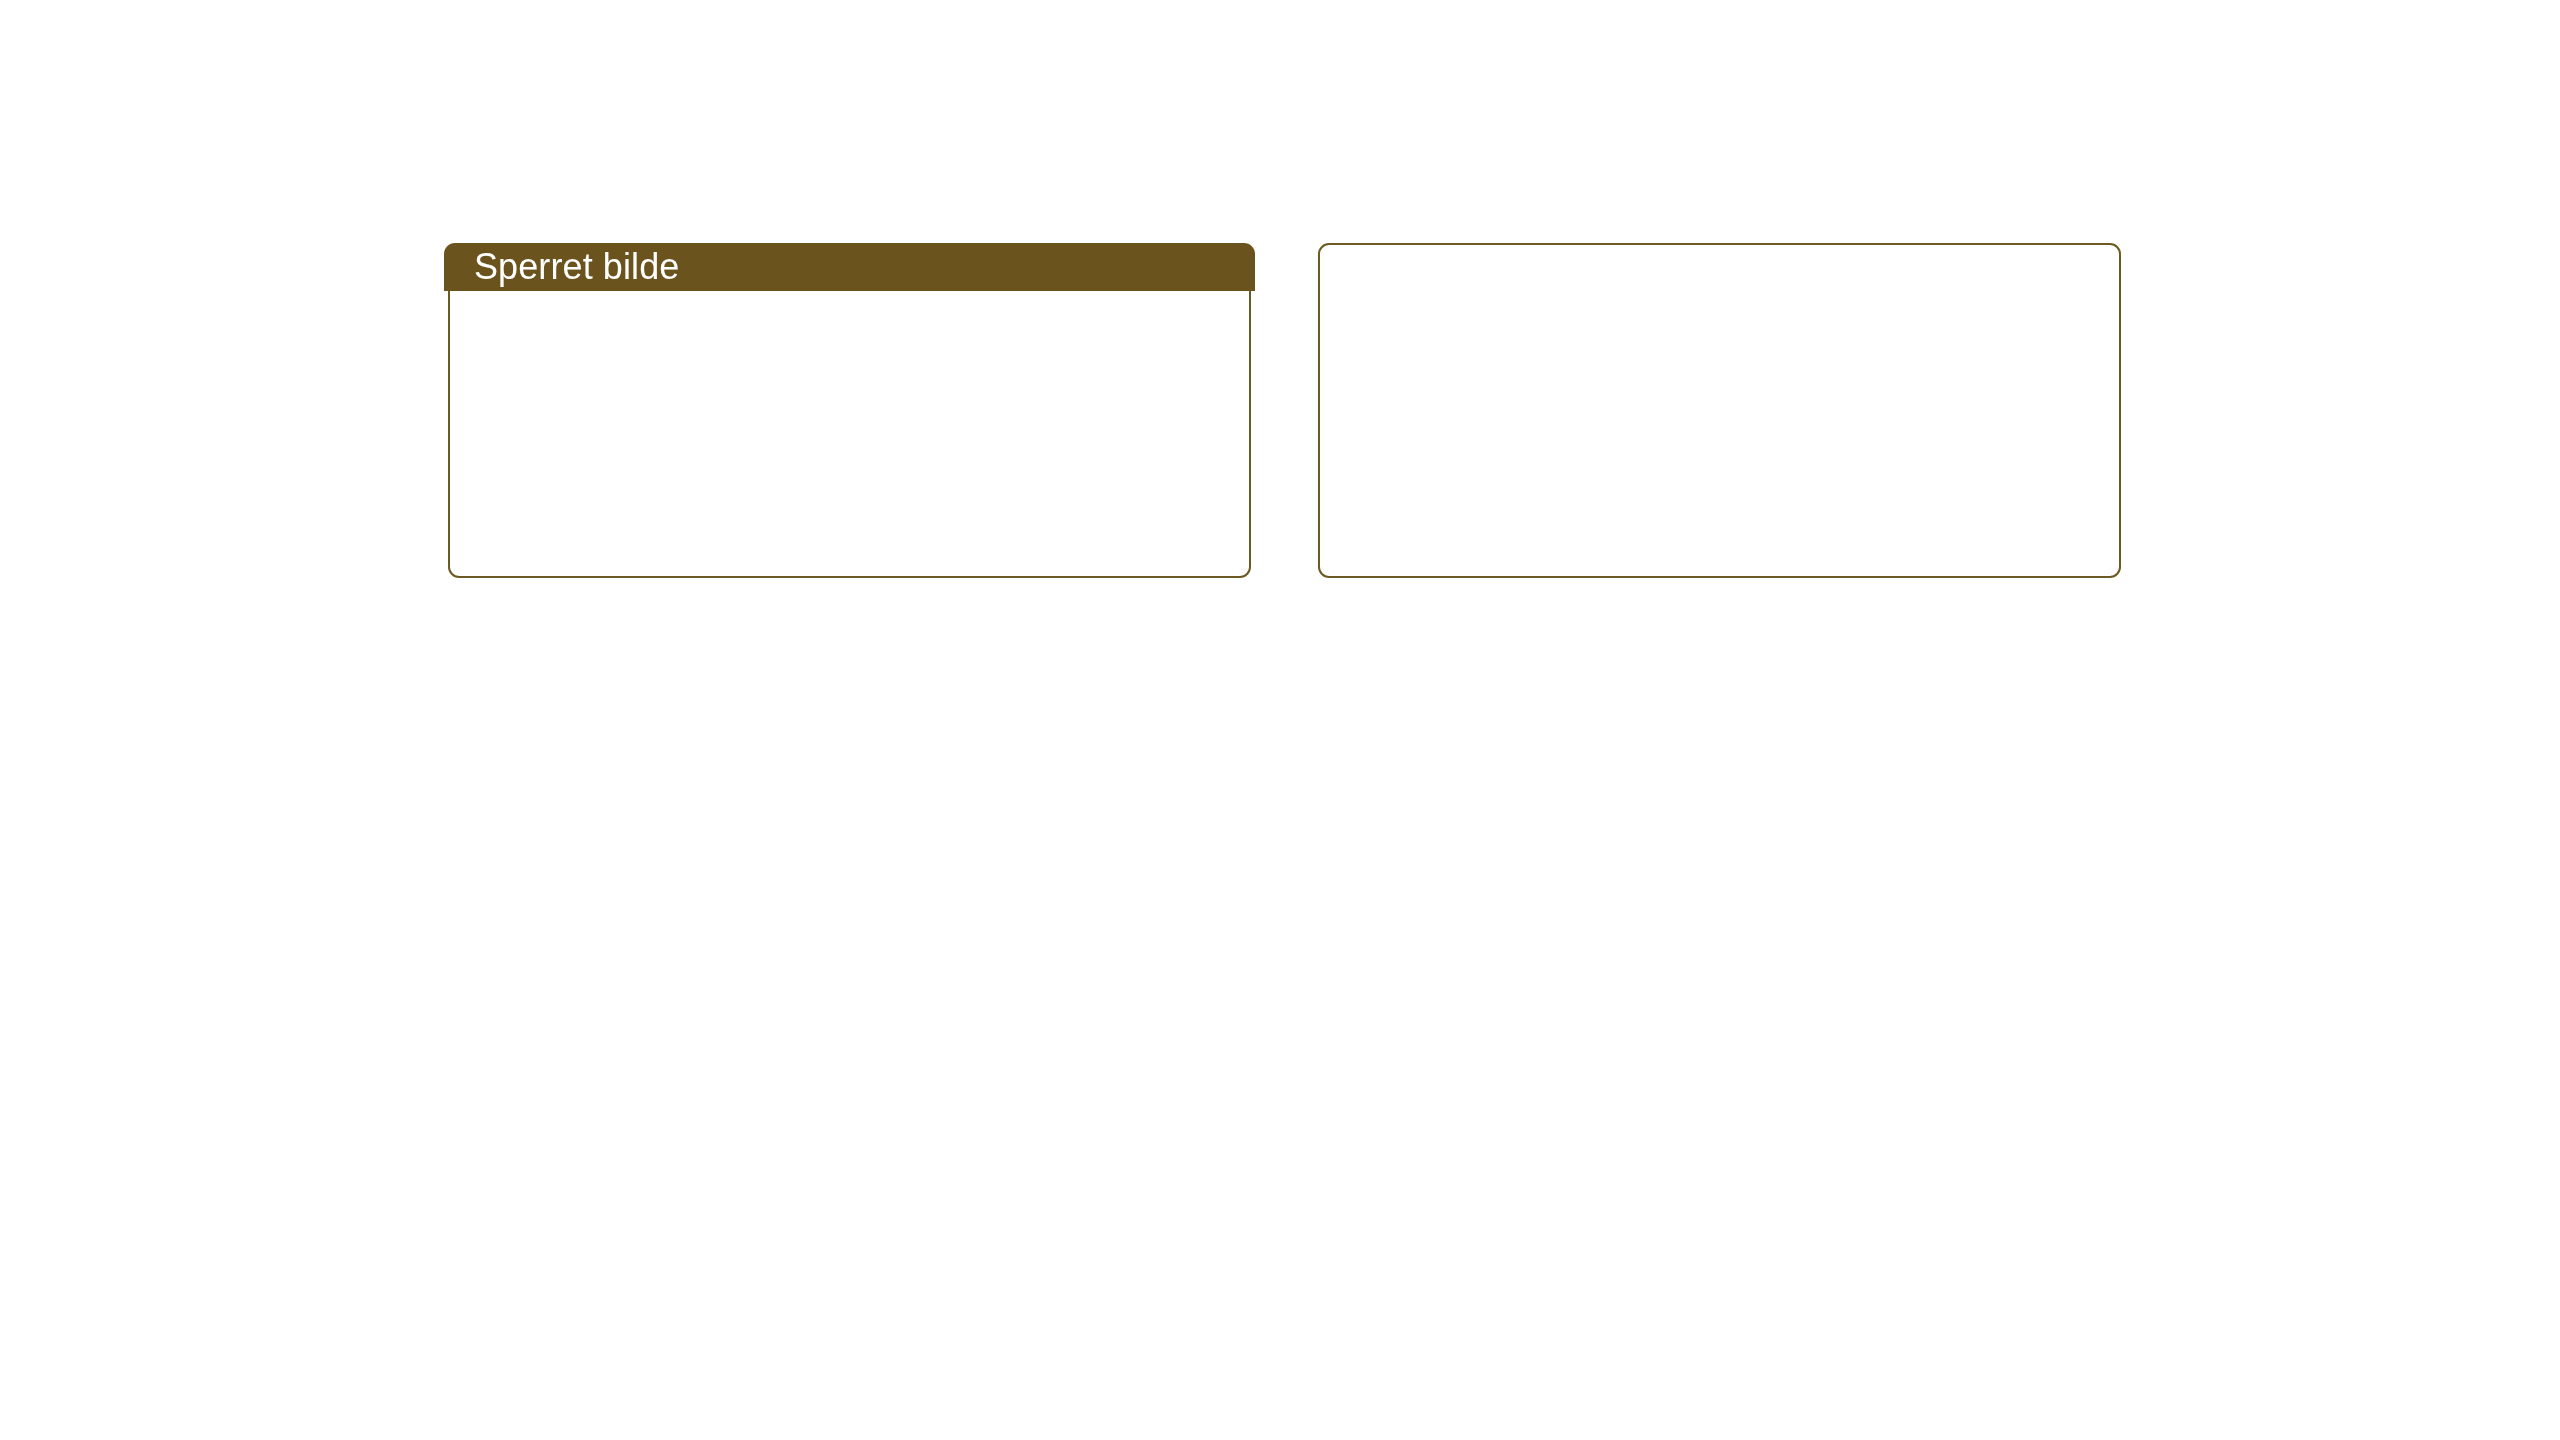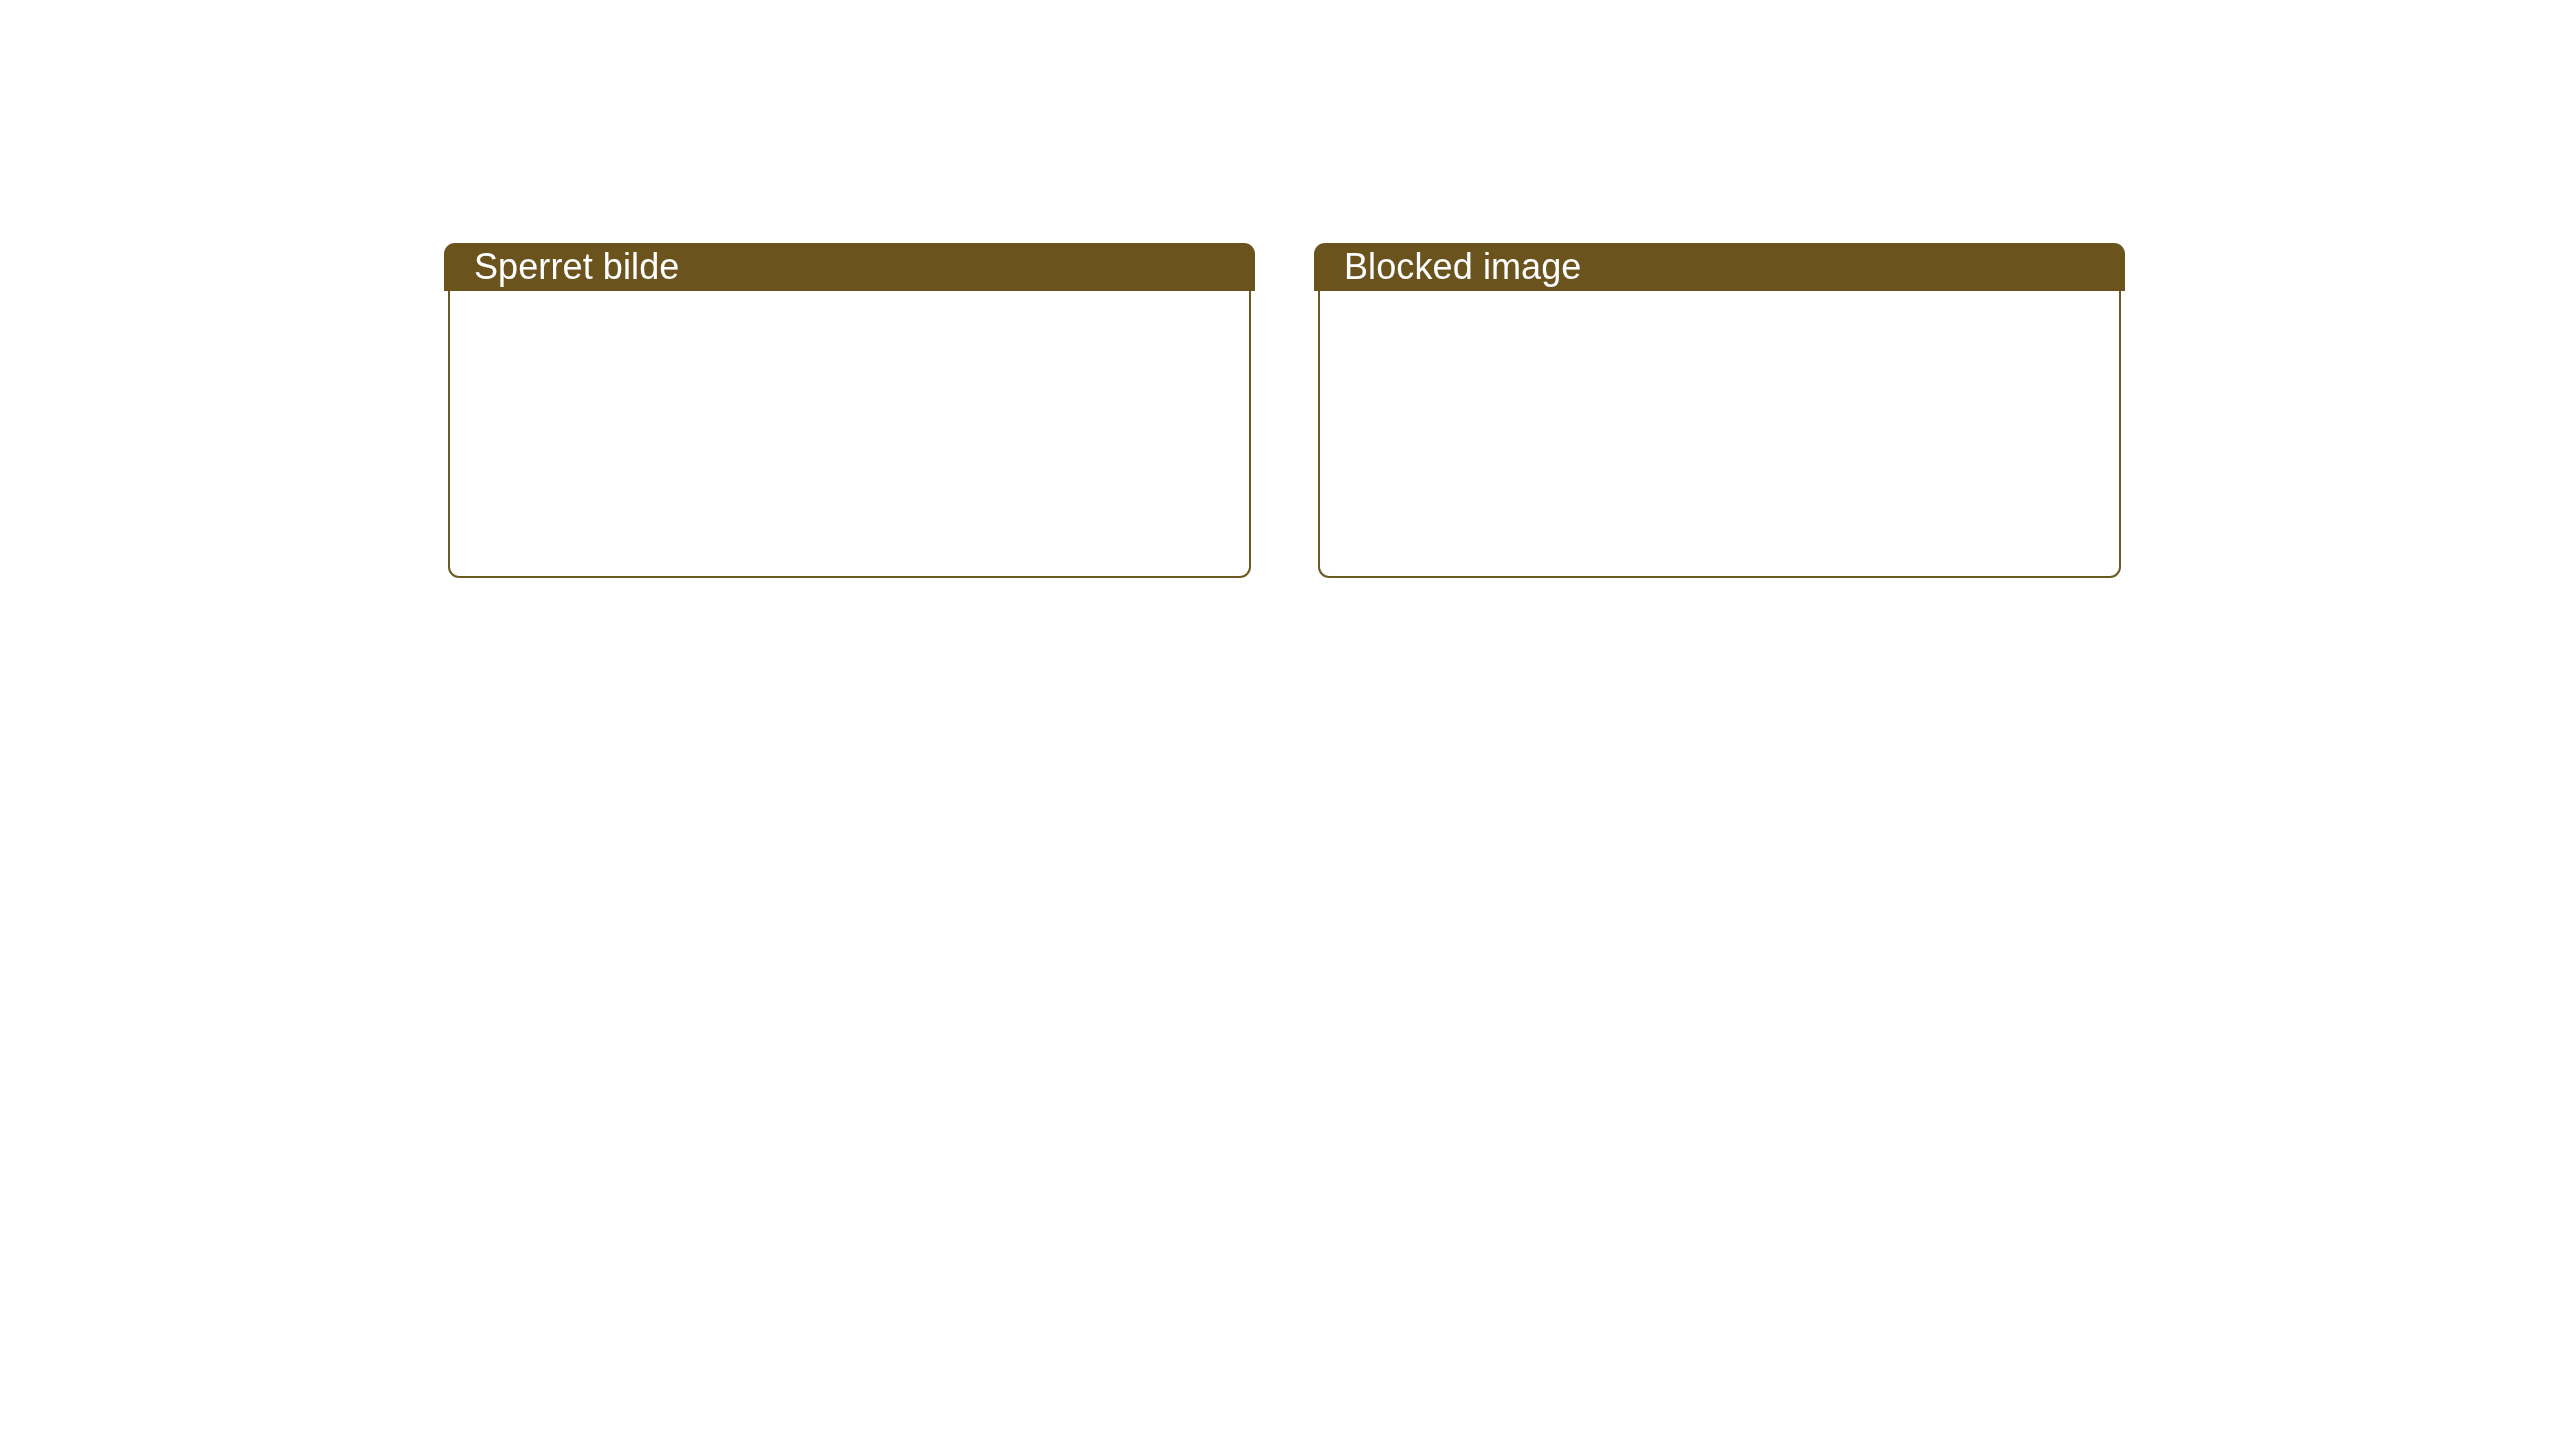--- a/index.html
+++ b/index.html
@@ -104,22 +104,19 @@
       <div class="panel-title">Sperret bilde</div>
     </div>
     <div class="panel-content">
       <p class="para">Dette bildet er sperret grunnet personvern eller andre klausuler.</p>
       <p class="para">Bildet er sperret på ubestemt tid.</p>
     </div>
   </div>
 
   <div class="panel panel-right">
     <div class="panel-body"></div>
-    <div class="panel-header">
-      <div class="panel-title">Blocked image</div>
-    </div>
     <div class="panel-content">
       <p class="para">This image is restricted from viewing due to privacy policies or other clauses.</p>
       <p class="para">The image is restricted for an indefinite period of time.</p>
     </div>
   </div>
 
 </div>
 
 </body></html>

